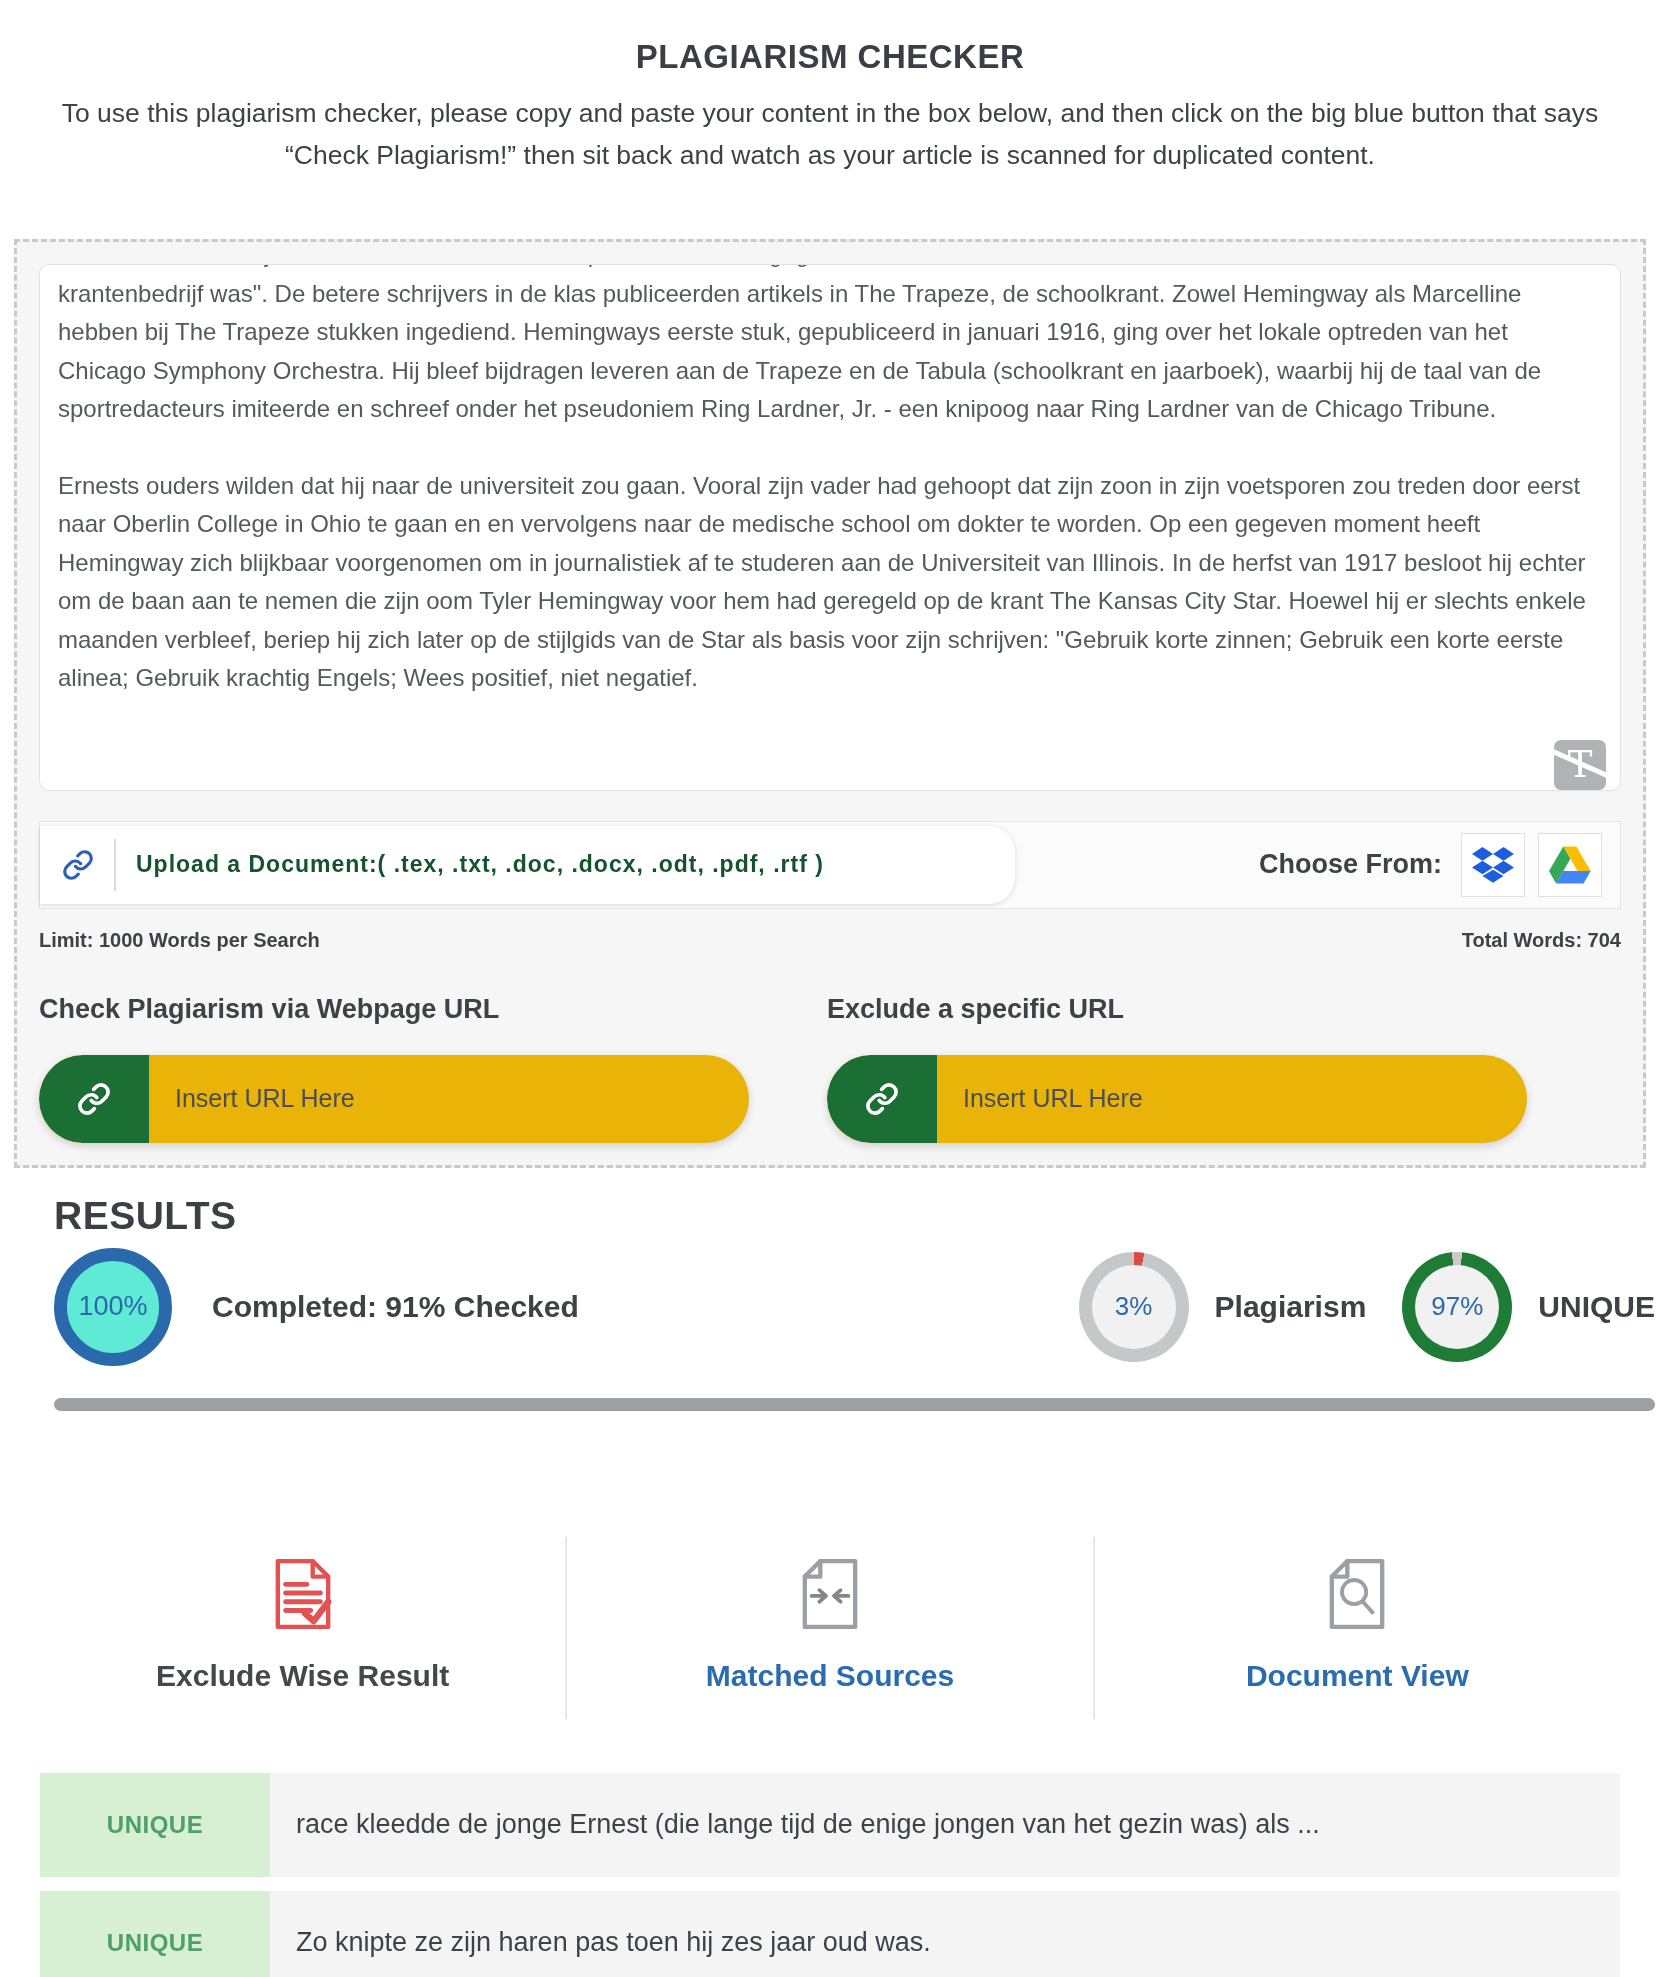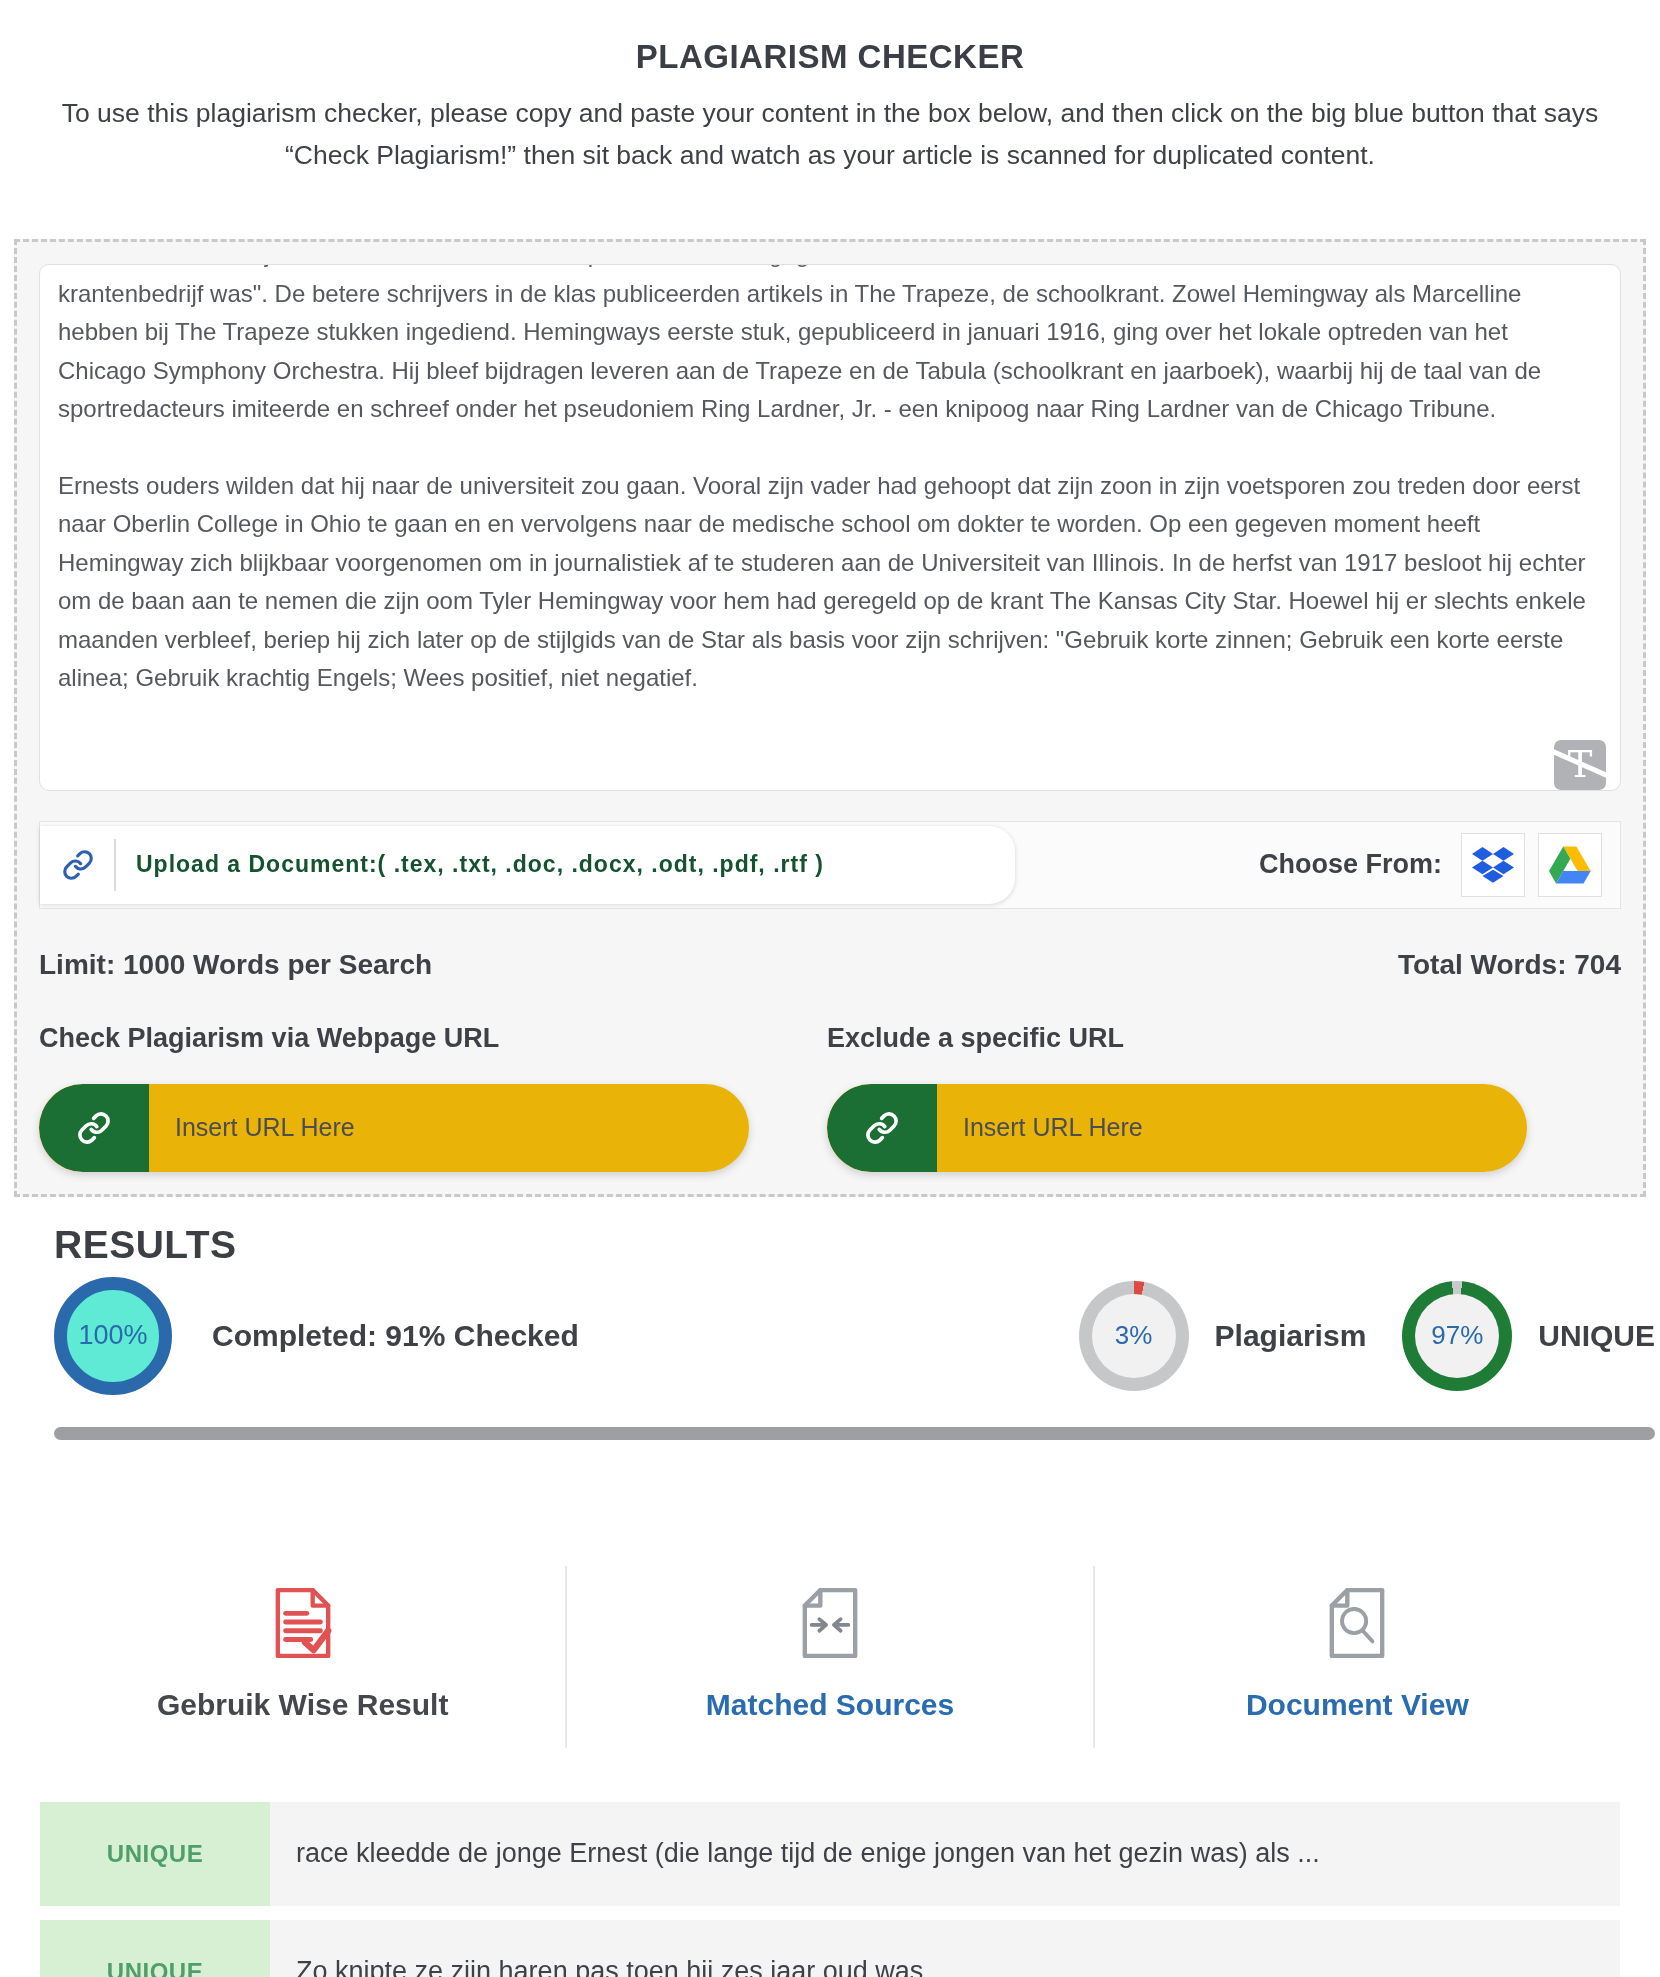--- a/index.html
+++ b/index.html
@@ -34,22 +34,22 @@
                  box-shadow:0 1px 5px rgba(0,0,0,.14); display:flex; align-items:center;
                  padding-left:22px; cursor:pointer; }
   .link-blue { color:#2d5fb3; }
   .pill-divider { width:2px; height:52px; background:#d9dadc; margin:0 20px; }
   .upload-label { font-weight:700; font-size:23px; color:#14532d; letter-spacing:1px; }
   .choose { margin-left:auto; display:flex; align-items:center; gap:13px; padding-right:18px; }
   .choose-label { font-weight:700; font-size:27px; color:#3e4146; margin-right:6px; }
   .provider-btn { width:64px; height:64px; background:#fff; border:1px solid #dfe0e2;
                   display:flex; align-items:center; justify-content:center; cursor:pointer; }
 
-  .limits { display:flex; justify-content:space-between; margin-top:40px;
-            font-weight:700; font-size:28px; color:#3e4146; }
+  .limits { display:flex; justify-content:space-between; margin-top:20px;
+            font-weight:700; font-size:20px; color:#3e4146; }
 
   .url-section { display:flex; margin-top:42px; }
   .url-col1 { width:710px; }
   .url-col2 { width:700px; margin-left:78px; }
   .url-heading { font-weight:700; font-size:27px; color:#3e4146; }
   .url-input { margin-top:30px; height:88px; background:#eab308; border-radius:44px;
                box-shadow:0 3px 8px rgba(0,0,0,.16); display:flex; align-items:stretch;
                overflow:hidden; }
   .url-cap { width:110px; background:#1b6e34; border-radius:44px 0 0 44px; display:flex;
              align-items:center; justify-content:center; color:#fff; flex:none; }
@@ -203,21 +203,21 @@
         <path d="M6 4 H42 L58 20 V72 H6 Z"></path>
           <path d="M42 4 V20 H58"></path>
         <g stroke-width="5">
             <line x1="14" y1="28" x2="36" y2="28"></line>
             <line x1="14" y1="37" x2="50" y2="37"></line>
             <line x1="14" y1="46" x2="50" y2="46"></line>
             <line x1="14" y1="55" x2="40" y2="55"></line>
           </g>
         <polyline points="34,58 43,66 58,46" stroke-width="6.5"></polyline>
       </svg>
-      <div class="tab-label dark">Gebruik Wise Result</div>
+      <div class="tab-label dark">Exclude Wise Result</div>
     </div>
     <div class="tab mid">
       <svg width="62" height="74" viewBox="0 0 64 76" fill="none" stroke="#9aa0a6" stroke-width="4.5" stroke-linecap="round" stroke-linejoin="round">
         <path d="M22 4 H58 V72 H6 V20 Z"></path>
           <path d="M22 4 V20 H6"></path>
         <g stroke="#83878d" stroke-width="3.8">
             <line x1="13" y1="40" x2="26" y2="40"></line>
             <polyline points="21,34 28,40 21,46"></polyline>
             <line x1="51" y1="40" x2="38" y2="40"></line>
             <polyline points="43,34 36,40 43,46"></polyline>

